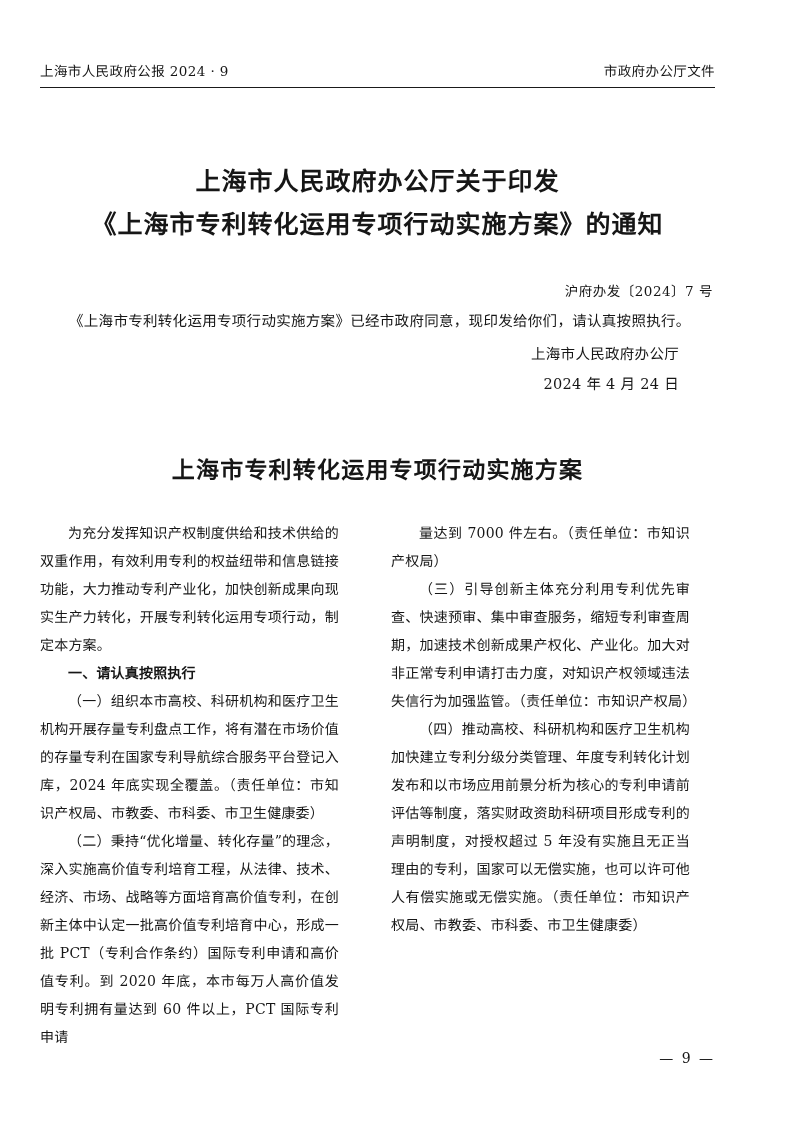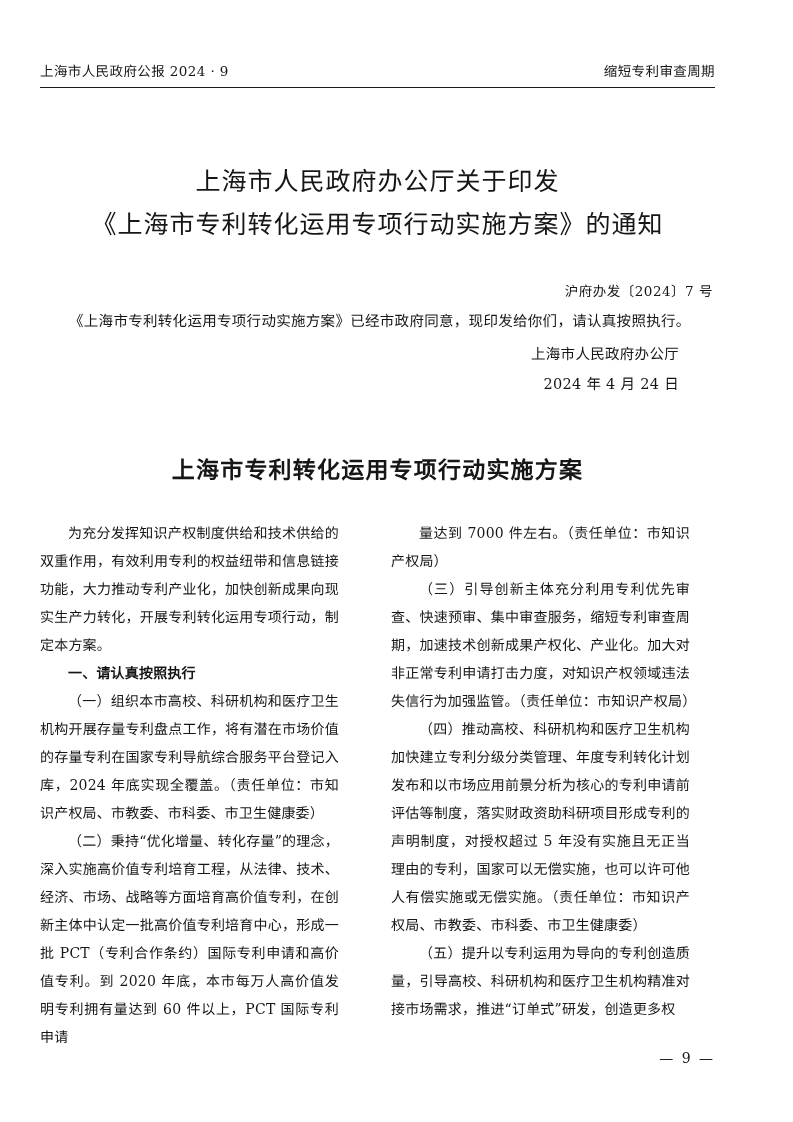--- a/index.html
+++ b/index.html
@@ -35,21 +35,21 @@
   }
   .running-head .rh-left,
   .running-head .rh-right {
     white-space: nowrap;
   }
 
   
   .doc-title {
     margin-top: 72px;
     text-align: center;
-    font-weight: normal;
+    font-weight: bold;
     font-size: 25px;
     line-height: 1.72;
     letter-spacing: 1px;
   }
   .doc-title .line2 {
     display: block;
   }
 
   .doc-number {
     margin-top: 34px;
@@ -127,21 +127,21 @@
     white-space: nowrap;
   }
 </style>
 </head>
 <body>
 
 <div class="page">
 
   <div class="running-head">
     <div class="rh-left">上海市人民政府公报 2024 · 9</div>
-    <div class="rh-right">缩短专利审查周期</div>
+    <div class="rh-right">市政府办公厅文件</div>
   </div>
 
   <div class="doc-title">
     <span class="line1">上海市人民政府办公厅关于印发</span>
     <span class="line2">《上海市专利转化运用专项行动实施方案》的通知</span>
   </div>
 
   <div class="doc-number">沪府办发〔2024〕7 号</div>
 
 
@@ -156,19 +156,18 @@
     <div class="col">
       <p>为充分发挥知识产权制度供给和技术供给的双重作用，有效利用专利的权益纽带和信息链接功能，大力推动专利产业化，加快创新成果向现实生产力转化，开展专利转化运用专项行动，制定本方案。</p>
       <p class="heading">一、请认真按照执行</p>
       <p>（一）组织本市高校、科研机构和医疗卫生机构开展存量专利盘点工作，将有潜在市场价值的存量专利在国家专利导航综合服务平台登记入库，2024 年底实现全覆盖。（责任单位：市知识产权局、市教委、市科委、市卫生健康委）</p>
       <p>（二）秉持“优化增量、转化存量”的理念，深入实施高价值专利培育工程，从法律、技术、经济、市场、战略等方面培育高价值专利，在创新主体中认定一批高价值专利培育中心，形成一批 PCT（专利合作条约）国际专利申请和高价值专利。到 2020 年底，本市每万人高价值发明专利拥有量达到 60 件以上，PCT 国际专利申请</p>
     </div>
     <div class="col">
       <p>量达到 7000 件左右。（责任单位：市知识产权局）</p>
       <p>（三）引导创新主体充分利用专利优先审查、快速预审、集中审查服务，缩短专利审查周期，加速技术创新成果产权化、产业化。加大对非正常专利申请打击力度，对知识产权领域违法失信行为加强监管。（责任单位：市知识产权局）</p>
       <p>（四）推动高校、科研机构和医疗卫生机构加快建立专利分级分类管理、年度专利转化计划发布和以市场应用前景分析为核心的专利申请前评估等制度，落实财政资助科研项目形成专利的声明制度，对授权超过 5 年没有实施且无正当理由的专利，国家可以无偿实施，也可以许可他人有偿实施或无偿实施。（责任单位：市知识产权局、市教委、市科委、市卫生健康委）</p>
-      <p>（五）提升以专利运用为导向的专利创造质量，引导高校、科研机构和医疗卫生机构精准对接市场需求，推进“订单式”研发，创造更多权</p>
     </div>
   </div>
 
   <div class="folio">— 9 —</div>
 
 </div>
 
 </body></html>

